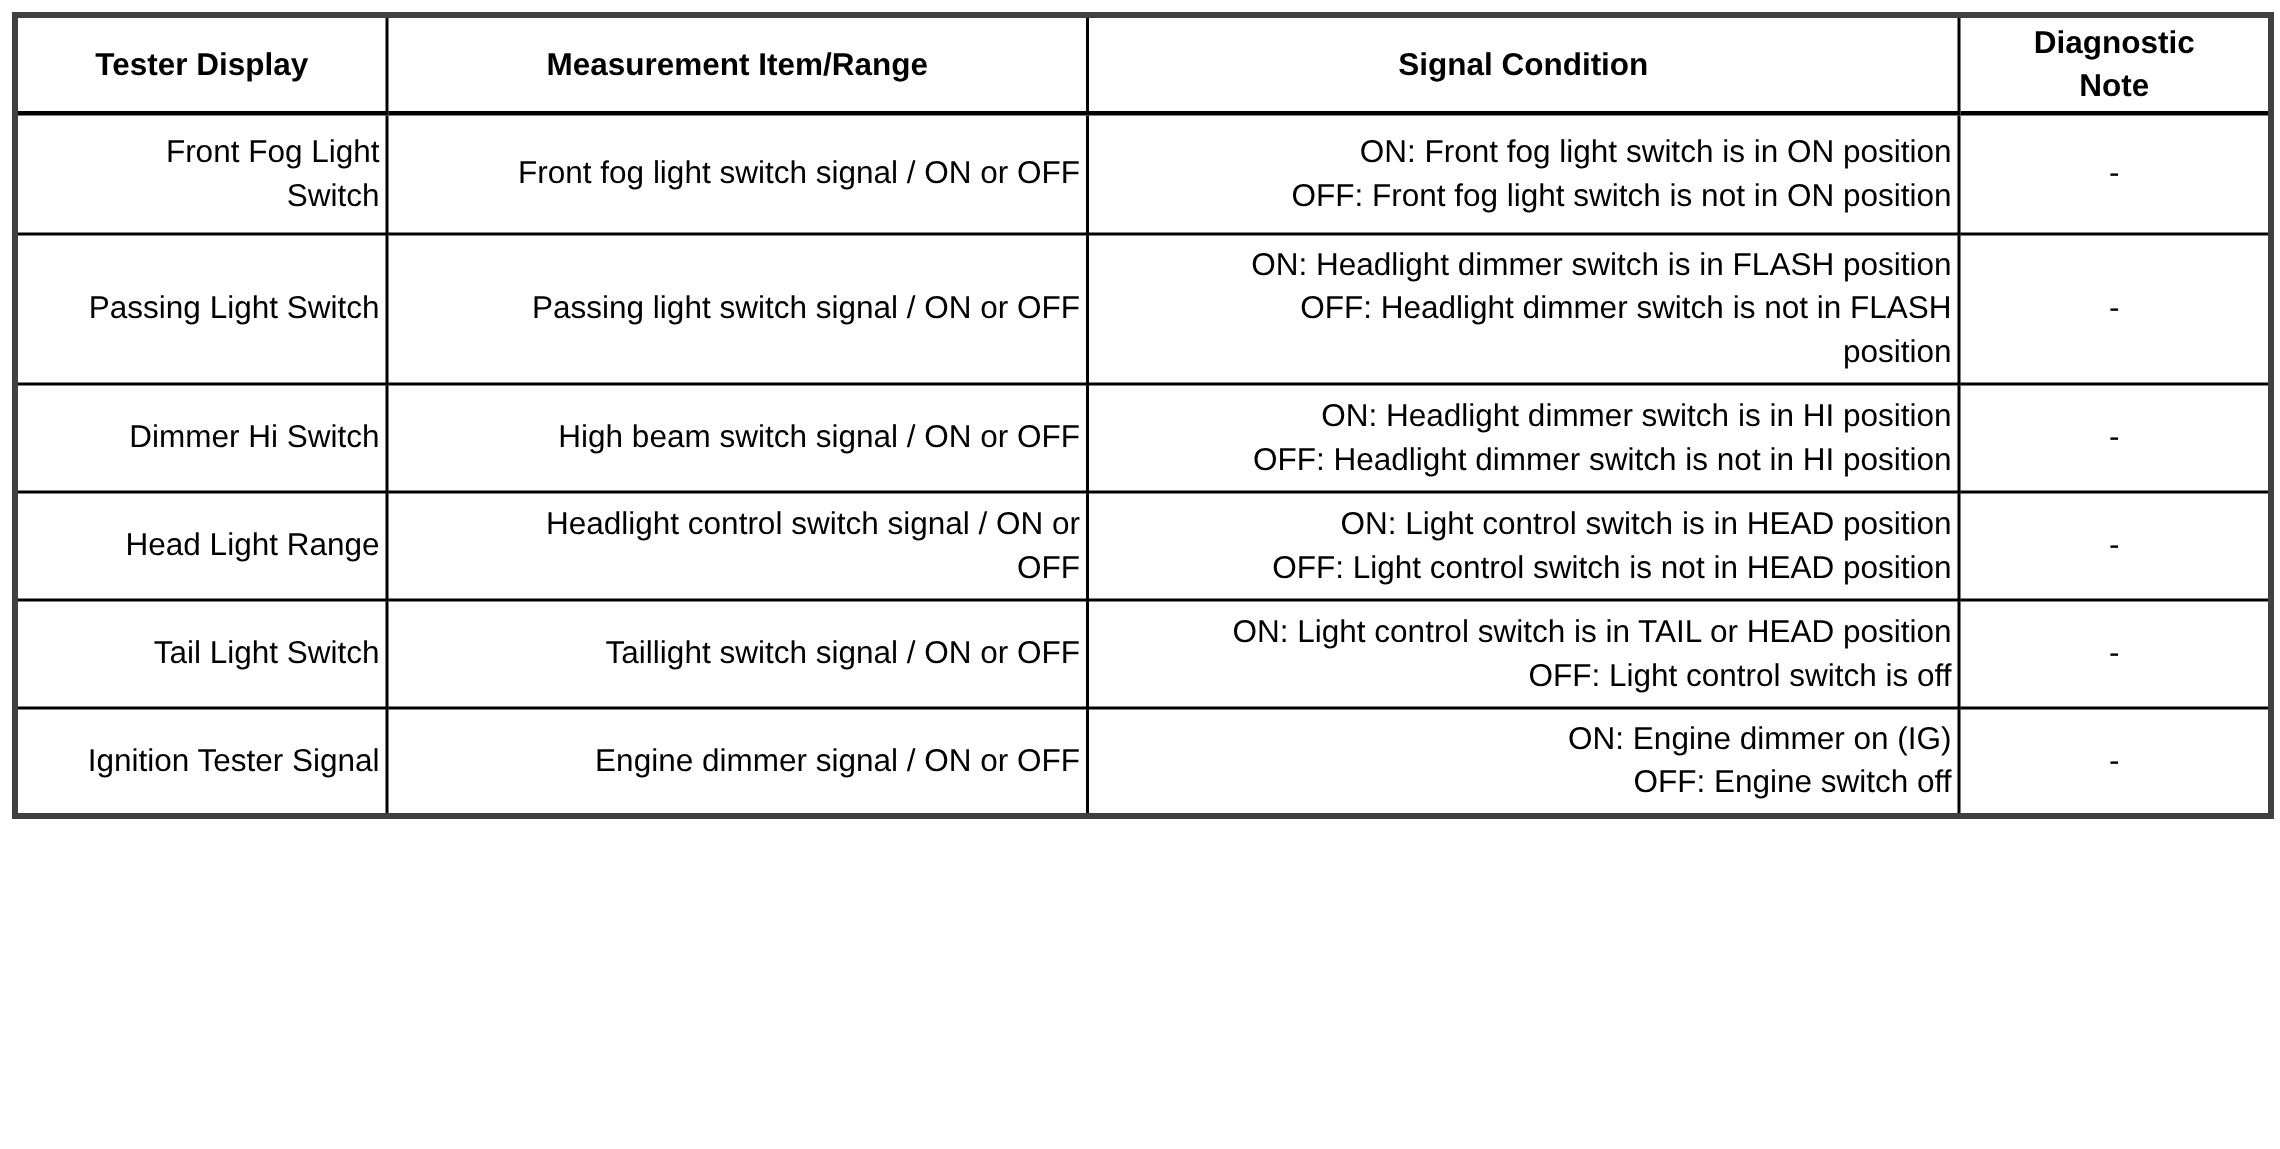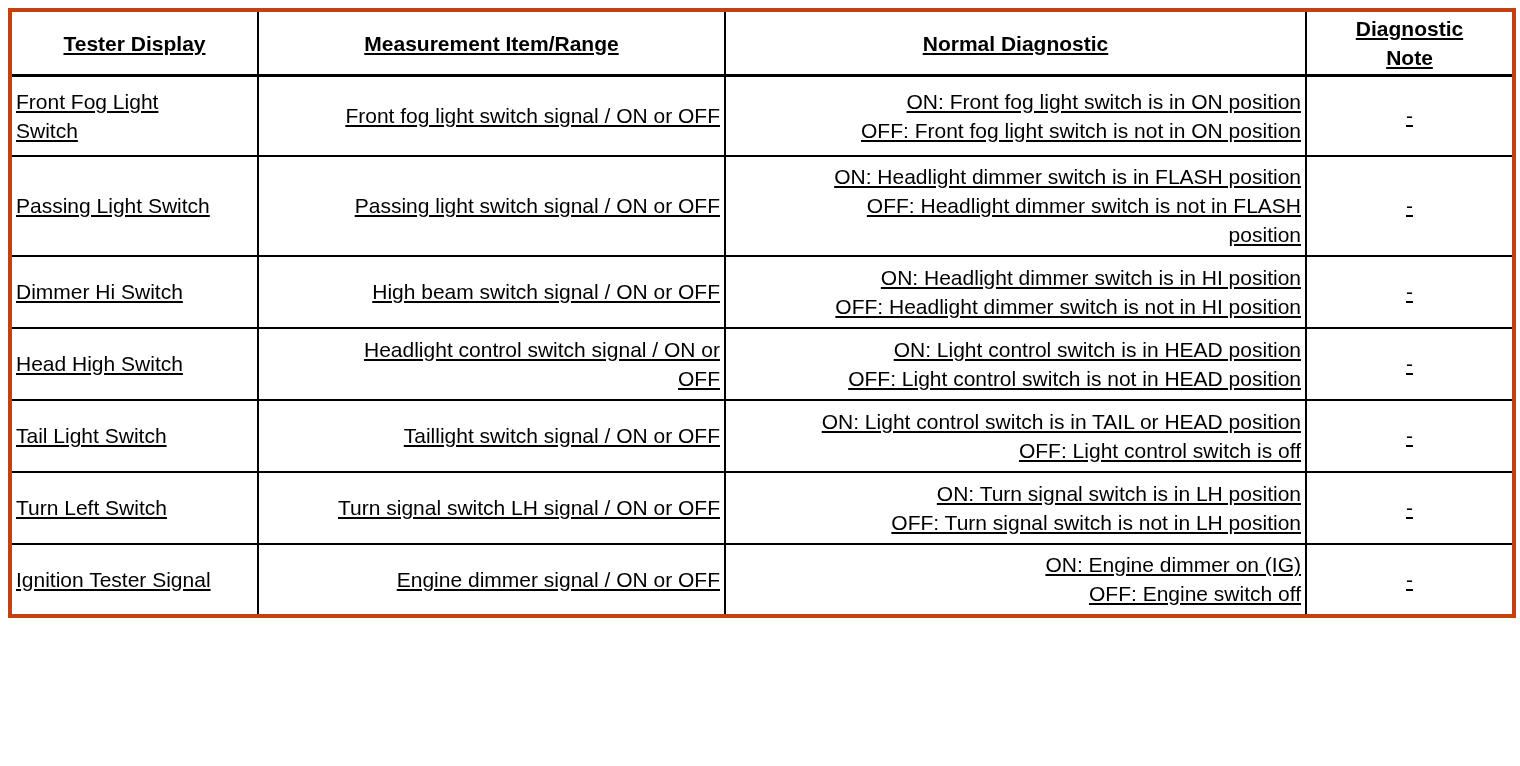--- a/index.html
+++ b/index.html
@@ -14,41 +14,40 @@
   .page {
     width: 1520px;
     height: 766px;
     box-sizing: border-box;
     padding: 8px;
   }
   table.diag {
     border-collapse: collapse;
     table-layout: fixed;
     width: 1504px;
-    border: 4px solid #c2410c;
-    text-decoration: underline;
+    border: 4px solid #404040;
   }
   table.diag th,
   table.diag td {
     border: 2px solid #000000;
     font-size: 21px;
     line-height: 29px;
     padding: 2px 4px;
     vertical-align: middle;
     white-space: pre-line;
     overflow: hidden;
     box-sizing: border-box;
   }
   table.diag thead th {
     font-weight: bold;
     text-align: center;
     border-bottom: 3px solid #000000;
   }
   td.c-tester {
-    text-align: left;
+    text-align: right;
   }
   td.c-meas {
     text-align: right;
   }
   td.c-cond {
     text-align: right;
     padding-left: 6px;
     padding-right: 4px;
   }
   td.c-note {
@@ -67,21 +66,21 @@
     <colgroup>
       <col style="width:248px">
       <col style="width:467px">
       <col style="width:581px">
       <col style="width:208px">
     </colgroup>
     <thead>
       <tr class="row-header">
         <th>Tester Display</th>
         <th>Measurement Item/Range</th>
-        <th>Normal Diagnostic</th>
+        <th>Signal Condition</th>
         <th>Diagnostic
 Note</th>
       </tr>
     </thead>
     <tbody>
       <tr class="row-h80">
         <td class="c-tester">Front Fog Light
 Switch</td>
         <td class="c-meas">Front fog light switch signal / ON or OFF</td>
         <td class="c-cond">ON: Front fog light switch is in ON position
@@ -97,42 +96,35 @@
         <td class="c-note">-</td>
       </tr>
       <tr class="row-h72">
         <td class="c-tester">Dimmer Hi Switch</td>
         <td class="c-meas">High beam switch signal / ON or OFF</td>
         <td class="c-cond">ON: Headlight dimmer switch is in HI position
 OFF: Headlight dimmer switch is not in HI position</td>
         <td class="c-note">-</td>
       </tr>
       <tr class="row-h72">
-        <td class="c-tester">Head High Switch</td>
+        <td class="c-tester">Head Light Range</td>
         <td class="c-meas">Headlight control switch signal / ON or
 OFF</td>
         <td class="c-cond">ON: Light control switch is in HEAD position
 OFF: Light control switch is not in HEAD position</td>
         <td class="c-note">-</td>
       </tr>
       <tr class="row-h72">
         <td class="c-tester">Tail Light Switch</td>
         <td class="c-meas">Taillight switch signal / ON or OFF</td>
         <td class="c-cond">ON: Light control switch is in TAIL or HEAD position
 OFF: Light control switch is off</td>
         <td class="c-note">-</td>
       </tr>
       <tr class="row-h72">
-        <td class="c-tester">Turn Left Switch</td>
-        <td class="c-meas">Turn signal switch LH signal / ON or OFF</td>
-        <td class="c-cond">ON: Turn signal switch is in LH position
-OFF: Turn signal switch is not in LH position</td>
-        <td class="c-note">-</td>
-      </tr>
-      <tr class="row-h72">
         <td class="c-tester">Ignition Tester Signal</td>
         <td class="c-meas">Engine dimmer signal / ON or OFF</td>
         <td class="c-cond">ON: Engine dimmer on (IG)
 OFF: Engine switch off</td>
         <td class="c-note">-</td>
       </tr>
     </tbody>
   </table>
 </div>
 

